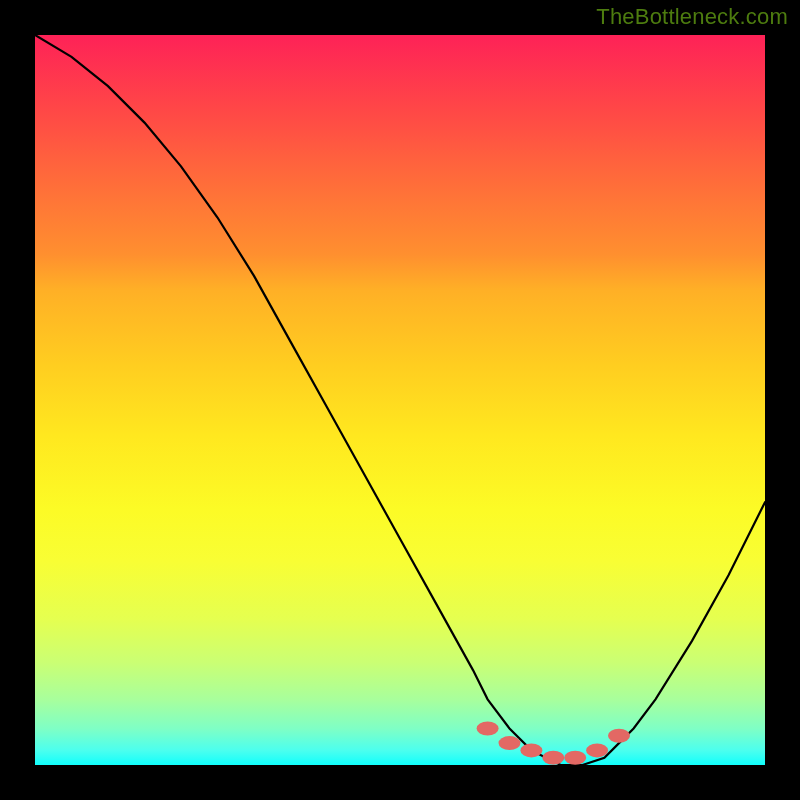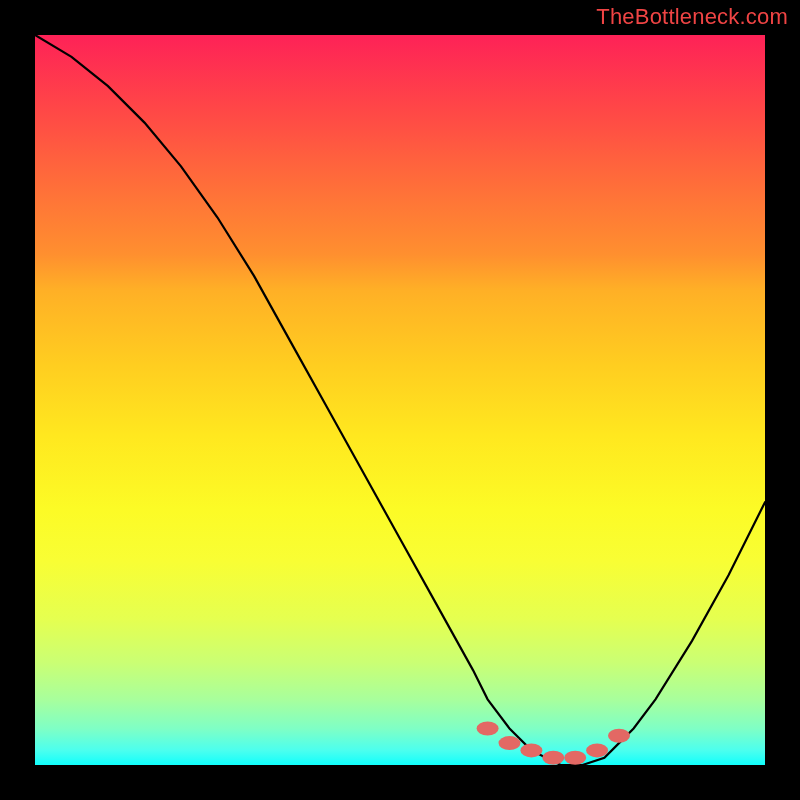--- a/index.html
+++ b/index.html
@@ -8,21 +8,21 @@
     width: 800px;
     height: 800px;
     background: #000;
     position: relative;
     font-family: Arial, sans-serif;
   }
   .watermark {
     position: absolute;
     top: 4px;
     right: 12px;
-    color: #ef4444;
+    color: #4d7c0f;
     font-size: 22px;
     font-weight: 500;
     letter-spacing: 0.2px;
     z-index: 10;
   }
   .plot-area {
     position: absolute;
     left: 35px;
     top: 35px;
     width: 730px;

